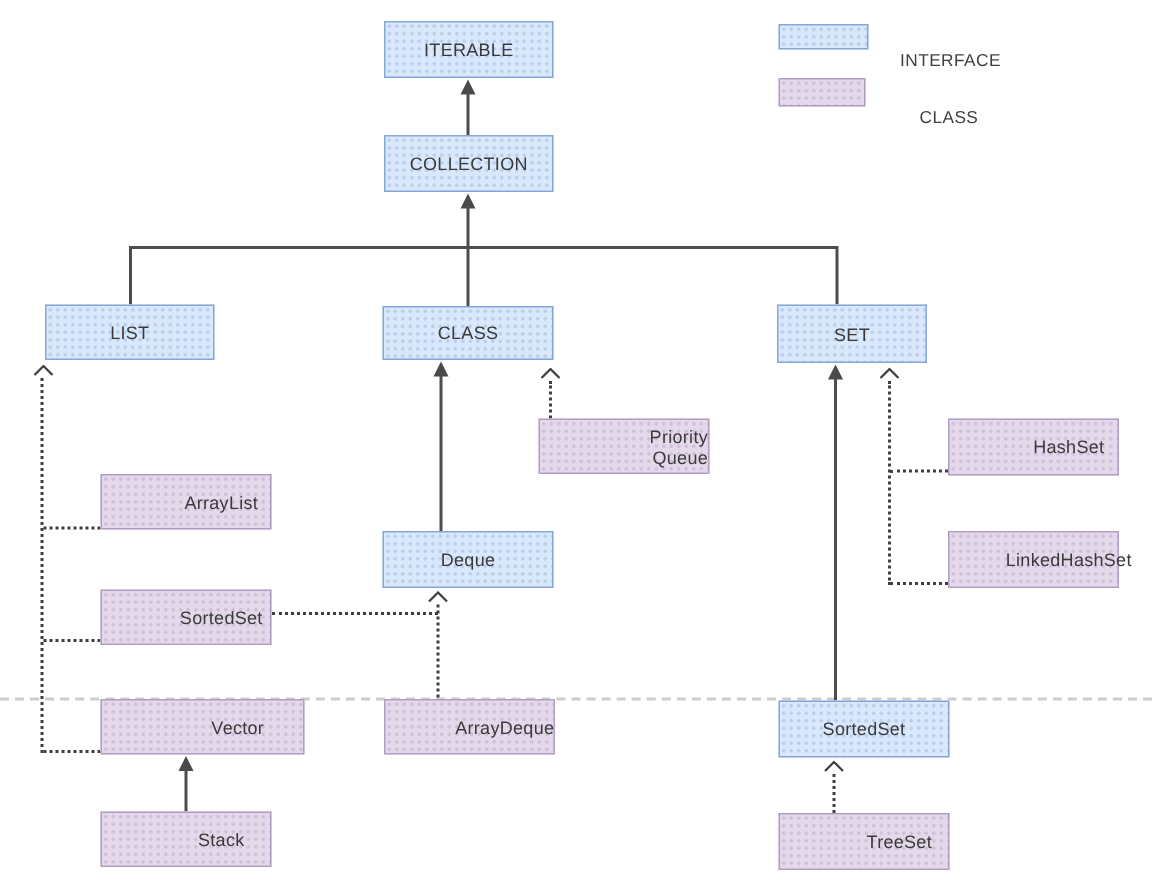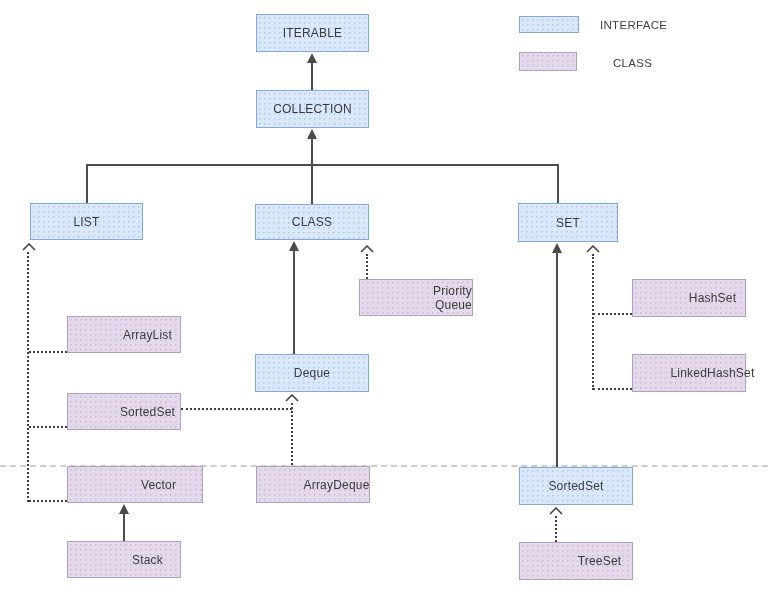--- a/index.html
+++ b/index.html
@@ -35,21 +35,21 @@
     border-bottom:10px solid #4a4a4a;
   }
   .chev{position:absolute;z-index:1;}
   .divider{
     position:absolute;left:0;top:465px;width:768px;height:0;
     border-top:2px dashed #cdcdcd;z-index:0;
   }
   
   .legend-swatch{position:absolute;z-index:2;box-sizing:border-box;}
   .legend-label{
-    position:absolute;z-index:2;font-size:11.5px;color:#404040;letter-spacing:.3px;
+    position:absolute;z-index:2;font-size:11.5px;color:#404040;letter-spacing:.3px;margin-top:16px;
   }
 </style>
 </head>
 <body>
 
 <div id="canvas">
 
   <div class="divider"></div>
 
   <div class="arrow-up" style="left:307px;top:53px"></div>

